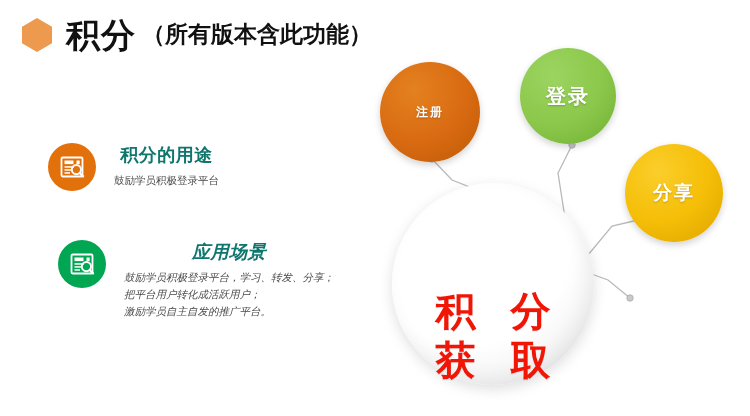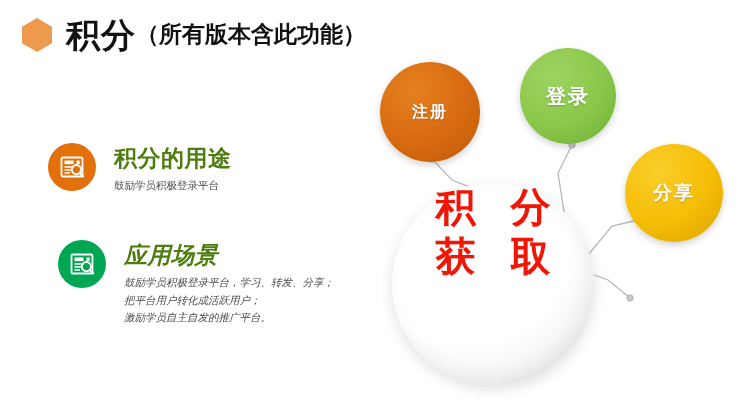--- a/index.html
+++ b/index.html
@@ -38,20 +38,21 @@
     color: #111111;
     margin-left: 14px;
     letter-spacing: 1px;
     line-height: 1;
     text-align: center;
   }
   .title-sub {
     font-size: 23px;
     font-weight: bold;
     color: #111111;
+    margin-left: 6px;
     line-height: 1;
     padding-bottom: 2px;
   }
 
   
   .feature {
     position: absolute;
     display: flex;
     align-items: flex-start;
   }
@@ -68,26 +69,27 @@
     justify-content: center;
   }
   .icon-orange { background: #E2710C; }
   .icon-green  { background: #00A652; }
 
   .feature-text {
     margin-left: 14px;
     padding-top: 2px;
   }
   .feature-heading {
-    font-size: 23px;
-    font-weight: bold;
-    color: #4d7c0f;
+    font-size: 18px;
+    font-weight: bold;
+    color: #0f766e;
     line-height: 1.15;
     letter-spacing: 0.5px;
     white-space: nowrap;
+    text-align: center;
   }
   .feature-body {
     margin-top: 6px;
     font-size: 10.5px;
     color: #4a4a4a;
     line-height: 1.65;
     white-space: nowrap;
   }
   .feature-1 .feature-text { margin-left: 18px; }
   .feature-2 .feature-text { margin-left: 18px; font-style: italic; }
@@ -115,21 +117,21 @@
     justify-content: center;
     color: #ffffff;
     font-weight: bold;
     letter-spacing: 2px;
     text-shadow: 0 1px 2px rgba(0,0,0,0.22);
   }
 
   
   .bubble-register {
     left: 20px; top: 22px; width: 100px; height: 100px;
-    font-size: 16px;
+    font-size: 12px;
     background: radial-gradient(circle at 34% 28%, #E4811F 0%, #D96B12 52%, #BE5A06 100%);
     box-shadow: 0 3px 7px rgba(0,0,0,0.18);
   }
   .bubble-login {
     left: 160px; top: 8px; width: 96px; height: 96px;
     font-size: 20px;
     background: radial-gradient(circle at 34% 28%, #9CD461 0%, #8CC84B 52%, #6FAF33 100%);
     box-shadow: 0 3px 7px rgba(0,0,0,0.18);
     font-family: Liberation Serif, serif;
   }
@@ -149,21 +151,21 @@
   .center-sphere {
     position: absolute;
     left: 32px; top: 143px;
     width: 202px; height: 202px;
     border-radius: 50%;
     background: radial-gradient(circle at 38% 30%, #ffffff 0%, #ffffff 54%, #f4f4f4 74%, #e2e2e2 90%, #d2d2d2 100%);
     box-shadow: 0 4px 14px rgba(0,0,0,0.13), inset -6px -8px 18px rgba(0,0,0,0.05);
     display: flex;
     flex-direction: column;
     align-items: center;
-    justify-content: flex-start;
+    justify-content: flex-end;
   }
   .center-line {
     color: #F01505;
     font-weight: bold;
     font-size: 40px;
     letter-spacing: 12px;
     text-indent: 12px;
     line-height: 1.22;
     text-shadow: 0 1px 1px rgba(0,0,0,0.10);
   }

